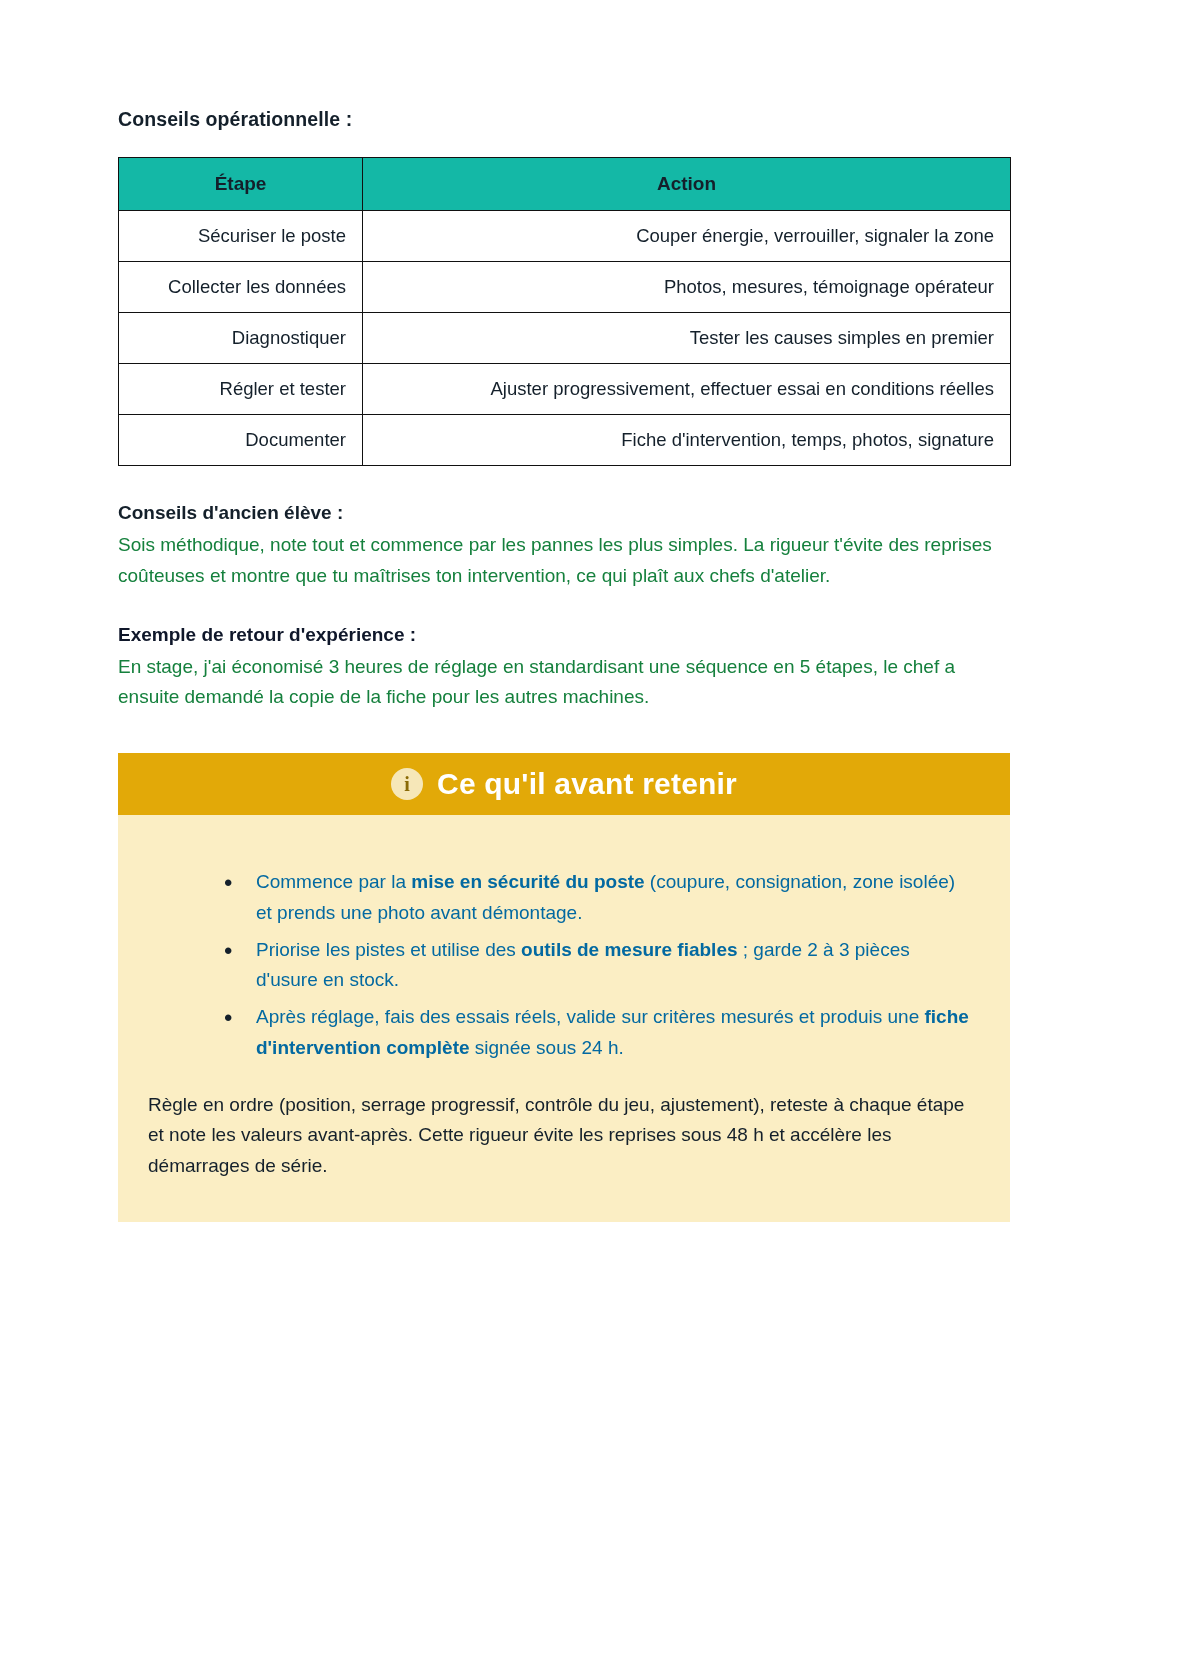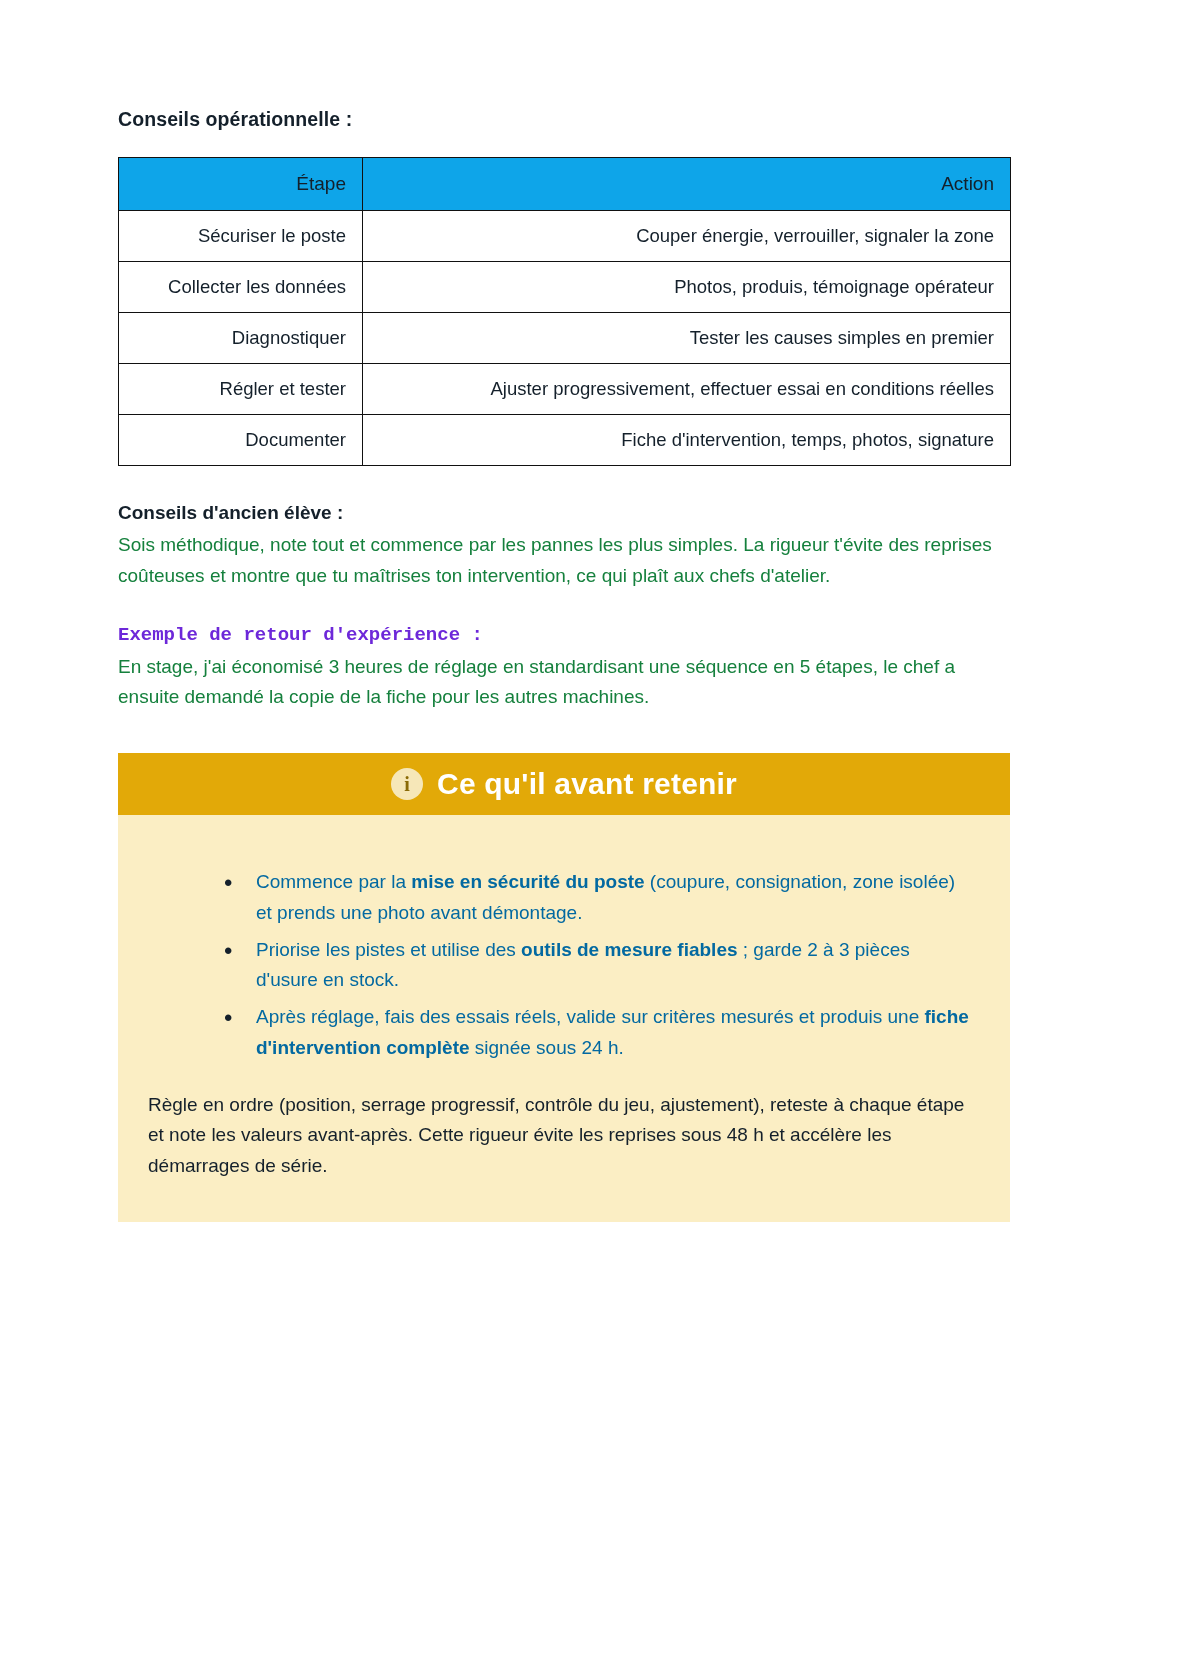--- a/index.html
+++ b/index.html
@@ -30,22 +30,21 @@
     color: #14202b;
     margin: 0 0 26px 0;
   }
   .sub-title {
     font-size: 19px;
     font-weight: bold;
     color: #14202b;
     margin: 0 0 6px 0;
   }
   .sub-title.green {
-    color: #6d28d9;
-    font-family: Liberation Mono, monospace;
+    color: #0f172a;
   }
 
   
   table.checklist {
     border-collapse: collapse;
     width: 892px;
     table-layout: fixed;
     margin: 0 0 36px 0;
   }
   table.checklist th,
@@ -54,23 +53,23 @@
     padding: 0 16px;
     height: 50px;
     font-size: 18.5px;
     color: #14202b;
     text-align: right;
     vertical-align: middle;
     font-weight: normal;
     line-height: 1.35;
   }
   table.checklist thead th {
-    background: #0ea5e9;
-    font-weight: normal;
-    text-align: right;
+    background: #14b8a6;
+    font-weight: bold;
+    text-align: center;
     height: 52px;
     font-size: 19px;
   }
   table.checklist col.c1 { width: 244px; }
   table.checklist col.c2 { width: 648px; }
 
   
   p.body {
     font-size: 19px;
     line-height: 1.62;
@@ -174,21 +173,21 @@
         <th>Action</th>
       </tr>
     </thead>
     <tbody>
       <tr>
         <td>Sécuriser le poste</td>
         <td>Couper énergie, verrouiller, signaler la zone</td>
       </tr>
       <tr>
         <td>Collecter les données</td>
-        <td>Photos, produis, témoignage opérateur</td>
+        <td>Photos, mesures, témoignage opérateur</td>
       </tr>
       <tr>
         <td>Diagnostiquer</td>
         <td>Tester les causes simples en premier</td>
       </tr>
       <tr>
         <td>Régler et tester</td>
         <td>Ajuster progressivement, effectuer essai en conditions réelles</td>
       </tr>
       <tr>

